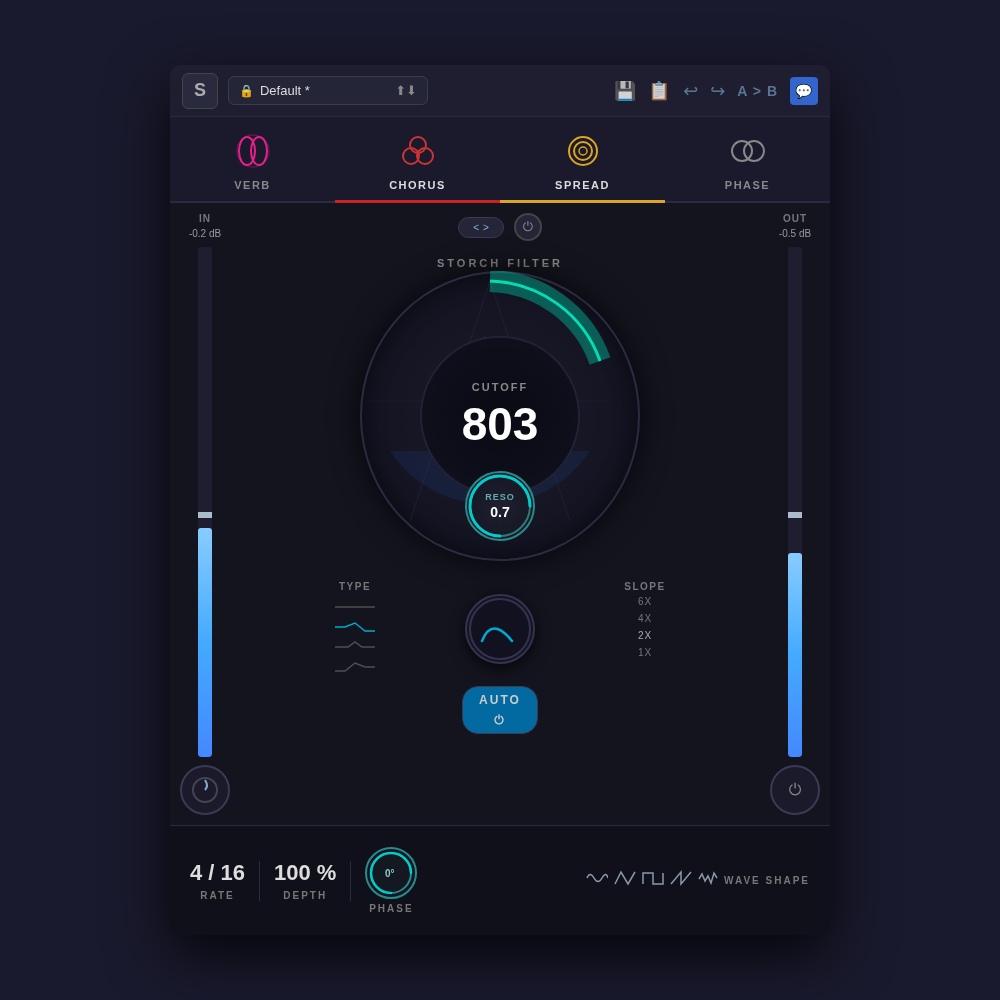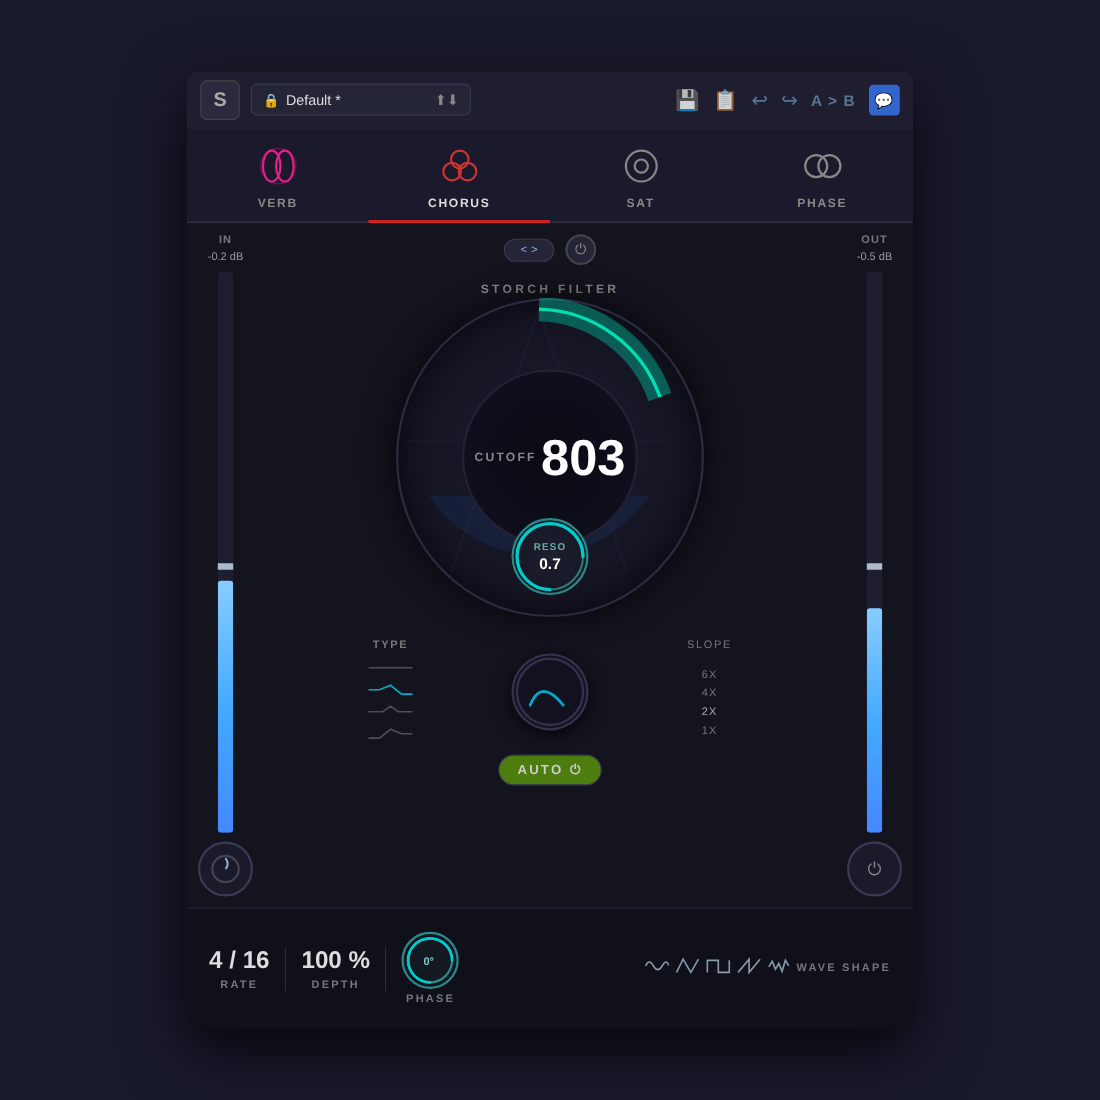--- a/index.html
+++ b/index.html
@@ -287,21 +287,21 @@
       position: absolute;
       top: 50%;
       left: 50%;
       transform: translate(-50%, -47%);
       width: 160px;
       height: 160px;
       border-radius: 50%;
       background: radial-gradient(circle, #0a0a14 0%, #111120 100%);
       border: 2px solid #222235;
       display: flex;
-      flex-direction: row;
+      flex-direction: column;
       align-items: center;
       justify-content: center;
       gap: 4px;
     }
     .cutoff-label {
       font-size: 11px;
       letter-spacing: 2px;
       color: #888;
       font-weight: bold;
     }
@@ -377,22 +377,22 @@
       flex: 1;
       display: flex;
       flex-direction: column;
       align-items: center;
       gap: 2px;
     }
     .slope-label {
       font-size: 10px;
       color: #777;
       letter-spacing: 1.5px;
-      font-weight: normal;
-      margin-bottom: 12px;
+      font-weight: bold;
+      margin-bottom: 0;
     }
     .slope-btn {
       font-size: 10px;
       color: #777;
       cursor: pointer;
       padding: 2px 6px;
       letter-spacing: 1px;
     }
     .slope-btn.active { color: #aaa; }
     .center-knob {
@@ -480,32 +480,33 @@
       align-items: center;
     }
     .wave-icon {
       color: #8899aa;
       font-size: 18px;
       cursor: pointer;
     }
 
     
     .auto-btn {
-      background: #4d7c0f;
+      background: #0369a1;
       border: 1px solid #3a3a55;
       border-radius: 16px;
       padding: 6px 16px;
       color: #ccc;
       font-size: 12px;
       letter-spacing: 2px;
       font-weight: bold;
       cursor: pointer;
       display: flex;
       align-items: center;
       gap: 6px;
+      flex-direction: column;
     }
 
     .bottom-row {
       display: flex;
       justify-content: center;
       align-items: center;
       padding: 5px;
     }
 
     
@@ -582,31 +583,32 @@
         <svg width="44" height="44" viewBox="0 0 44 44">
           <circle cx="22" cy="16" r="8" fill="none" stroke="#cc3333" stroke-width="2"></circle>
           <circle cx="15" cy="27" r="8" fill="none" stroke="#cc3333" stroke-width="2"></circle>
           <circle cx="29" cy="27" r="8" fill="none" stroke="#cc3333" stroke-width="2"></circle>
         </svg>
       </div>
       <span class="tab-label">CHORUS</span>
       <div class="tab-underline"></div>
     </div>
 
-    <div class="tab sat">
+
+    <div class="tab spread active">
       <div class="tab-icon">
         <svg width="44" height="44" viewBox="0 0 44 44">
-          <circle cx="22" cy="22" r="14" fill="none" stroke="#888" stroke-width="2"></circle>
-          <circle cx="22" cy="22" r="6" fill="none" stroke="#888" stroke-width="2"></circle>
+          <circle cx="22" cy="22" r="14" fill="none" stroke="#daa520" stroke-width="2"></circle>
+          <circle cx="22" cy="22" r="9" fill="none" stroke="#daa520" stroke-width="2"></circle>
+          <circle cx="22" cy="22" r="4" fill="none" stroke="#daa520" stroke-width="1.5"></circle>
         </svg>
       </div>
-      <span class="tab-label">SAT</span>
+      <span class="tab-label">SPREAD</span>
       <div class="tab-underline"></div>
     </div>
-
 
     <div class="tab phase">
       <div class="tab-icon">
         <svg width="44" height="44" viewBox="0 0 44 44">
           <circle cx="16" cy="22" r="10" fill="none" stroke="#888" stroke-width="2"></circle>
           <circle cx="28" cy="22" r="10" fill="none" stroke="#888" stroke-width="2"></circle>
         </svg>
       </div>
       <span class="tab-label">PHASE</span>
       <div class="tab-underline"></div>

